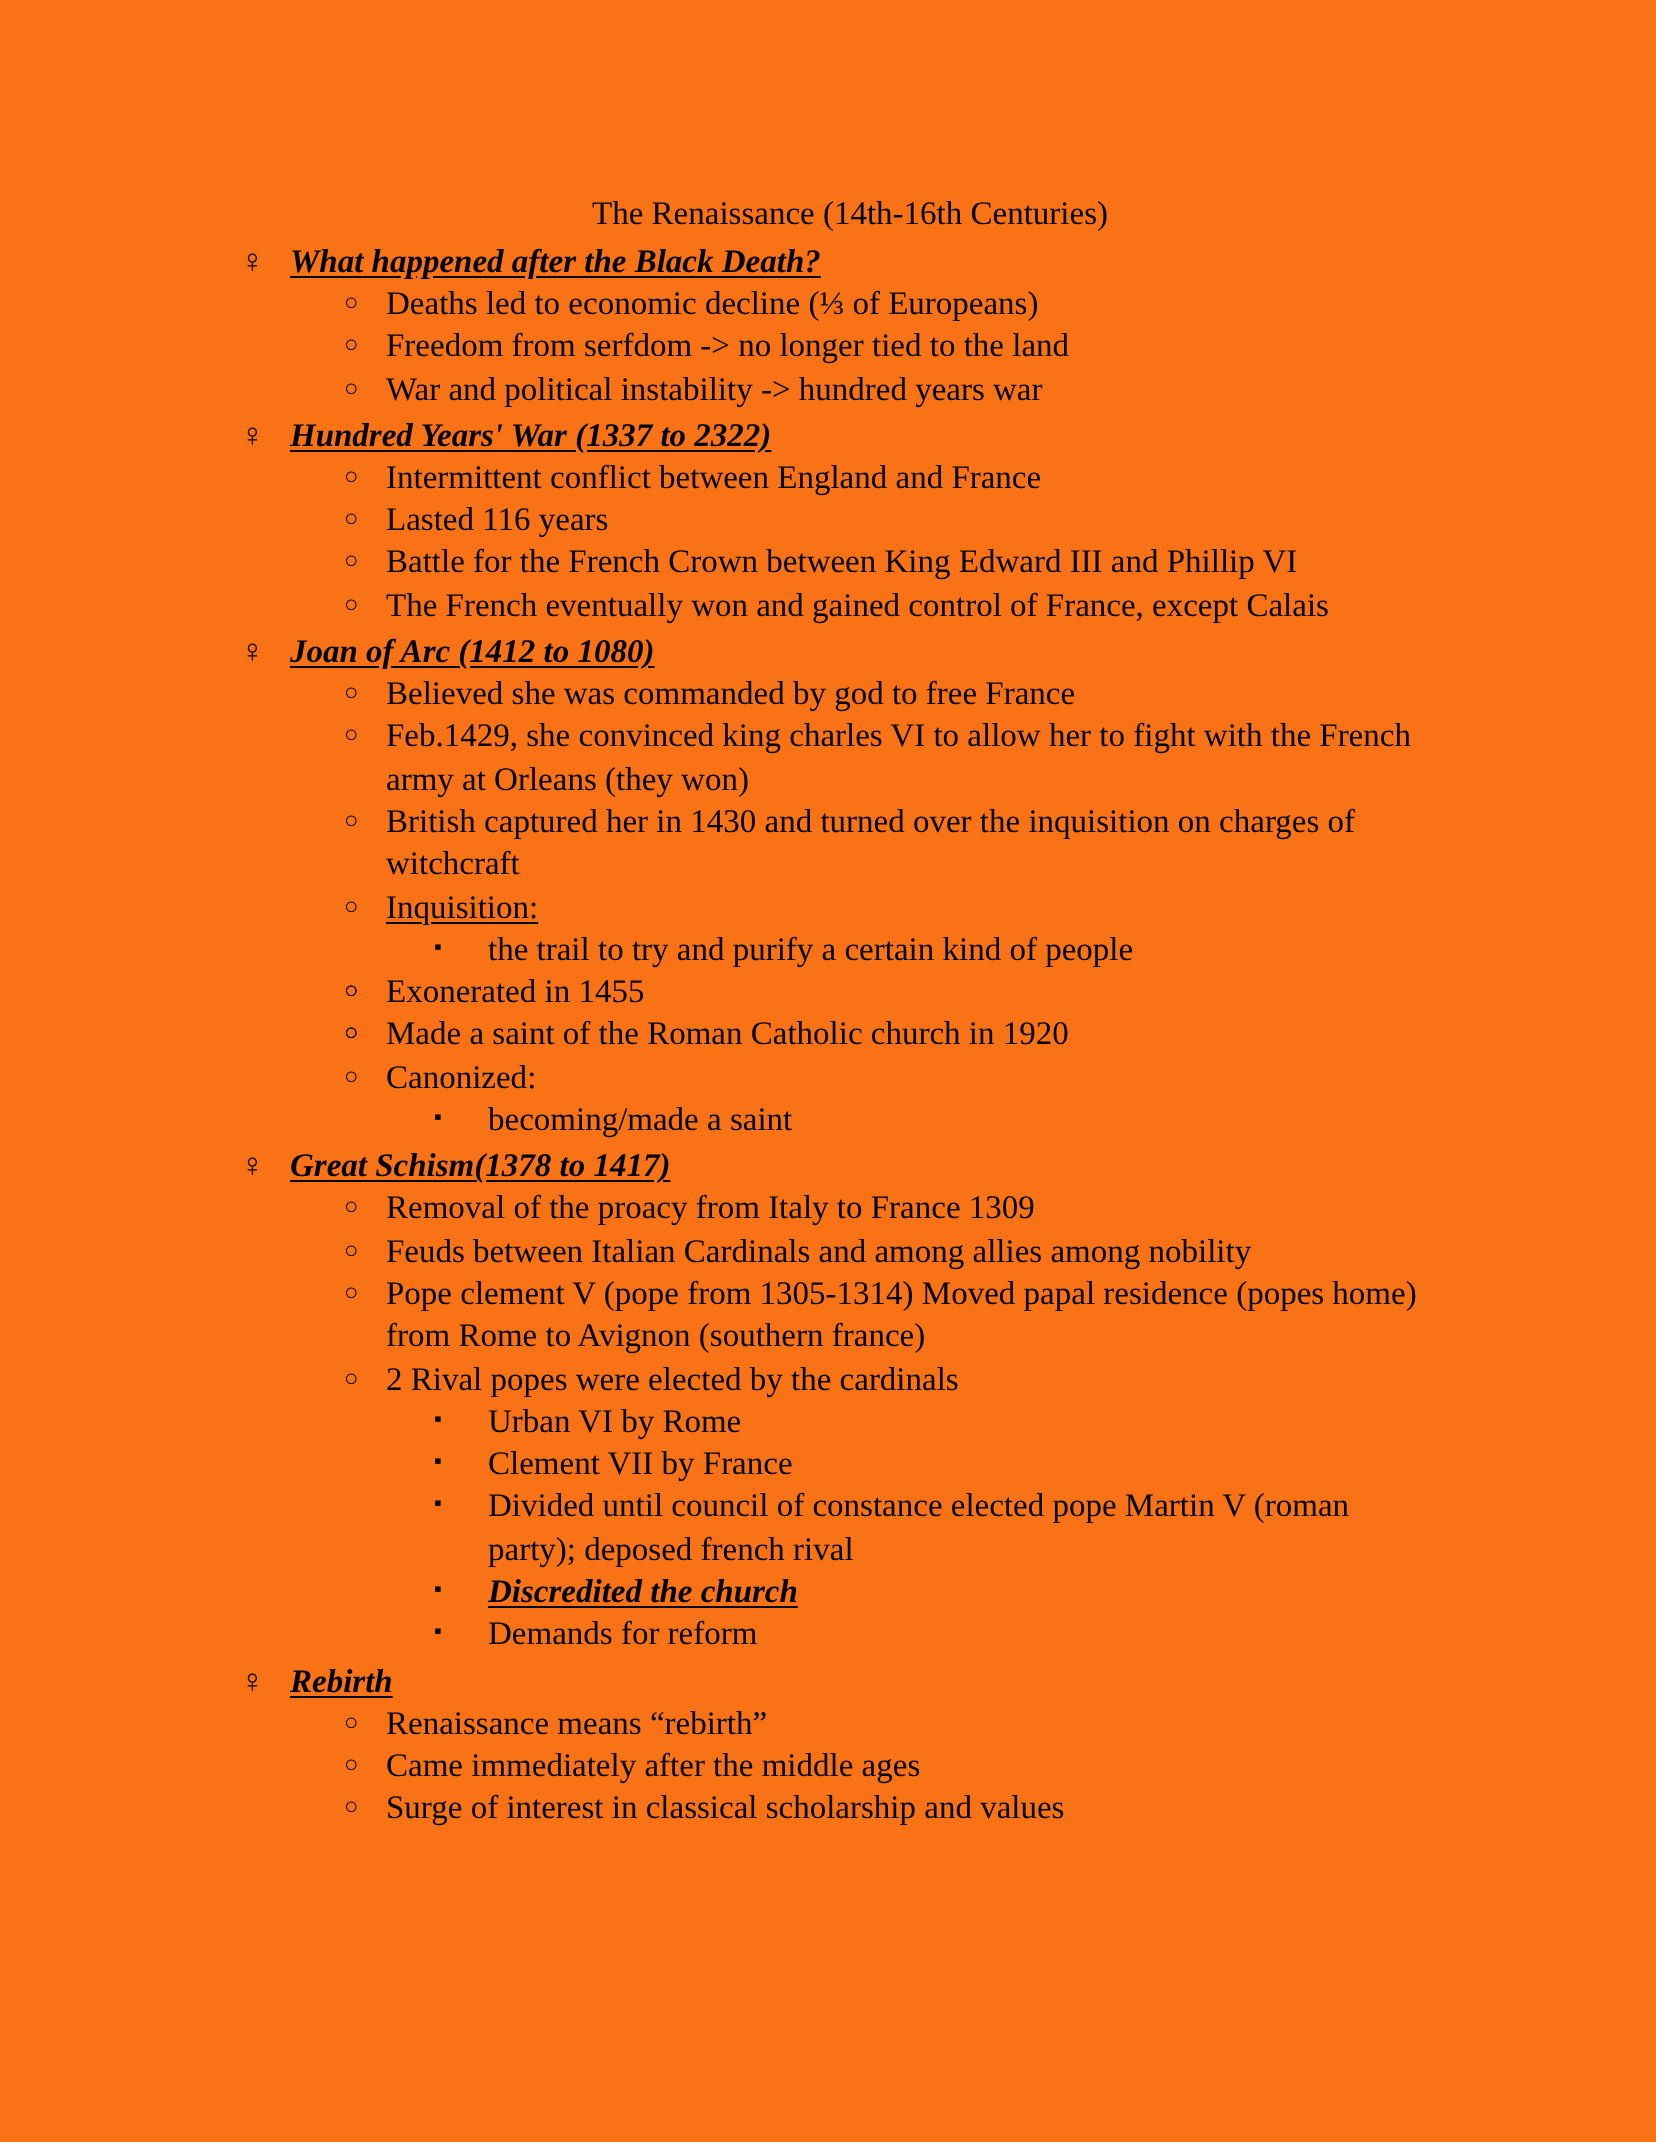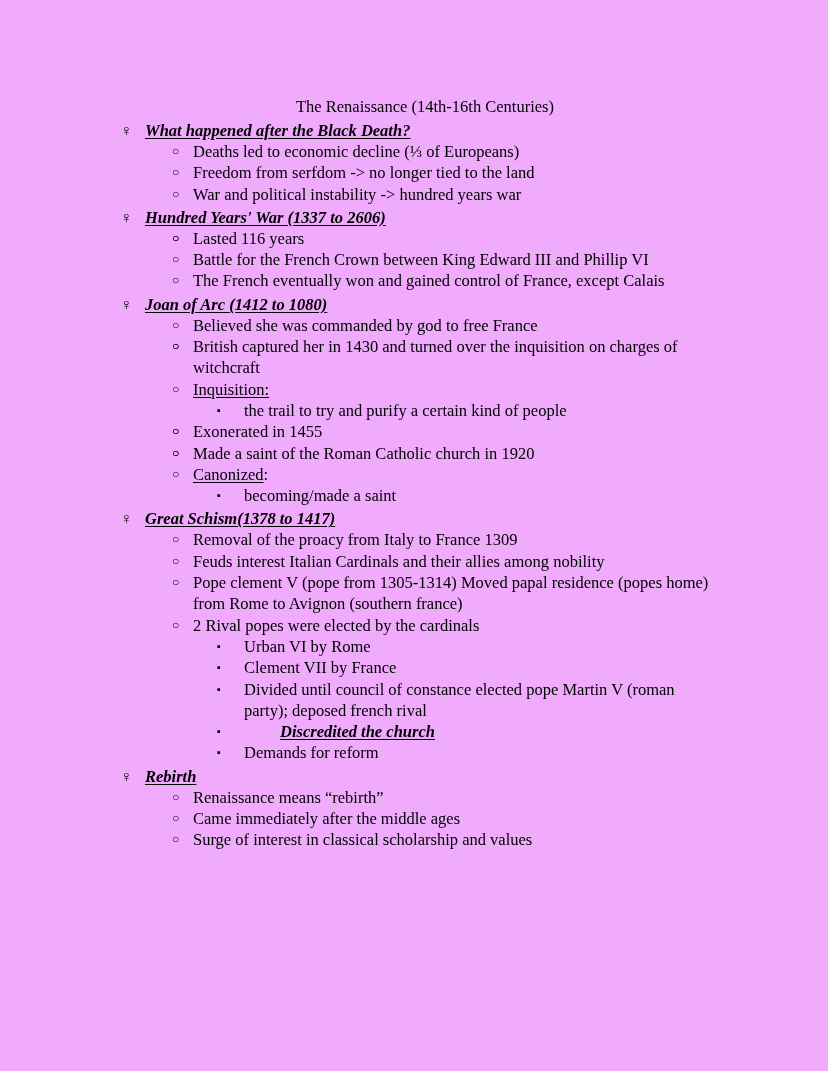--- a/index.html
+++ b/index.html
@@ -16,21 +16,21 @@
     color: #000000;
     -webkit-font-smoothing: antialiased;
   }
 
   .page {
     position: absolute;
     left: 0;
     top: 0;
     width: 828px;
     height: 1071px;
-    background: #f0abfc;
+    background: #f97316;
     overflow: hidden;
   }
 
   
   .doc-body {
     position: absolute;
     left: 110px;
     top: 96px;
     width: 608px;
   }
@@ -111,30 +111,28 @@
   .txt {
     display: inline;
   }
 
   
   .u-full {
     text-decoration: underline;
     text-underline-offset: 2px;
   }
   .u-word {
-    text-decoration: underline;
     text-underline-offset: 2px;
     margin-top: 11px;
   }
   .biu {
     font-weight: bold;
     font-style: italic;
     text-decoration: underline;
     text-underline-offset: 2px;
-    margin-left: 36px;
   }
 
   .venus {
     font-size: 17px;
     line-height: 21px;
   }
 </style>
 </head>
 <body>
 
@@ -143,45 +141,45 @@
 
     <div class="doc-title">The Renaissance (14th-16th Centuries)</div>
 
     <div id="outline-root">
         <div class="lvl0"><span class="marker venus">♀</span><span class="head-text">What happened after the Black Death?</span></div>
         <ul class="items">
           <li class="lvl1"><span class="marker">○</span><span class="txt ">Deaths led to economic decline (⅓ of Europeans)</span></li>
           <li class="lvl1"><span class="marker">○</span><span class="txt ">Freedom from serfdom -&gt; no longer tied to the land</span></li>
           <li class="lvl1"><span class="marker">○</span><span class="txt ">War and political instability -&gt; hundred years war</span></li>
         </ul>
-        <div class="lvl0"><span class="marker venus">♀</span><span class="head-text">Hundred Years' War (1337 to 2606)</span></div>
+        <div class="lvl0"><span class="marker venus">♀</span><span class="head-text">Hundred Years' War (1337 to 2322)</span></div>
         <ul class="items">
-          <li class="lvl1"><span class="marker">○</span></li>
+          <li class="lvl1"><span class="marker">○</span><span class="txt ">Intermittent conflict between England and France</span></li>
           <li class="lvl1"><span class="marker">○</span><span class="txt ">Lasted 116 years</span></li>
           <li class="lvl1"><span class="marker">○</span><span class="txt ">Battle for the French Crown between King Edward III and Phillip VI</span></li>
           <li class="lvl1"><span class="marker">○</span><span class="txt ">The French eventually won and gained control of France, except Calais</span></li>
         </ul>
         <div class="lvl0"><span class="marker venus">♀</span><span class="head-text">Joan of Arc (1412 to 1080)</span></div>
         <ul class="items">
           <li class="lvl1"><span class="marker">○</span><span class="txt ">Believed she was commanded by god to free France</span></li>
-          <li class="lvl1"><span class="marker">○</span></li>
+          <li class="lvl1"><span class="marker">○</span><span class="txt ">Feb.1429, she convinced king charles VI to allow her to fight with the French army at Orleans (they won)</span></li>
           <li class="lvl1"><span class="marker">○</span><span class="txt ">British captured her in 1430 and turned over the inquisition on charges of witchcraft</span></li>
           <li class="lvl1"><span class="marker">○</span><span class="txt u-full">Inquisition:</span></li>
           <li class="lvl2"><span class="marker">▪</span><span class="txt ">the trail to try and purify a certain kind of people</span></li>
           <li class="lvl1"><span class="marker">○</span></li>
           <li class="lvl1"><span class="marker">○</span><span class="txt ">Exonerated in 1455</span></li>
           <li class="lvl1"><span class="marker">○</span></li>
           <li class="lvl1"><span class="marker">○</span><span class="txt ">Made a saint of the Roman Catholic church in 1920</span></li>
           <li class="lvl1"><span class="marker">○</span><span class="txt u-word">Canonized</span><span>:</span></li>
           <li class="lvl2"><span class="marker">▪</span><span class="txt ">becoming/made a saint</span></li>
         </ul>
         <div class="lvl0"><span class="marker venus">♀</span><span class="head-text">Great Schism(1378 to 1417)</span></div>
         <ul class="items">
           <li class="lvl1"><span class="marker">○</span><span class="txt ">Removal of the proacy from Italy to France 1309</span></li>
-          <li class="lvl1"><span class="marker">○</span><span class="txt ">Feuds interest Italian Cardinals and their allies among nobility</span></li>
+          <li class="lvl1"><span class="marker">○</span><span class="txt ">Feuds between Italian Cardinals and among allies among nobility</span></li>
           <li class="lvl1"><span class="marker">○</span><span class="txt ">Pope clement V (pope from 1305-1314) Moved papal residence (popes home) from Rome to Avignon (southern france)</span></li>
           <li class="lvl1"><span class="marker">○</span><span class="txt ">2 Rival popes were elected by the cardinals</span></li>
           <li class="lvl2"><span class="marker">▪</span><span class="txt ">Urban VI by Rome</span></li>
           <li class="lvl2"><span class="marker">▪</span><span class="txt ">Clement VII by France</span></li>
           <li class="lvl2"><span class="marker">▪</span><span class="txt ">Divided until council of constance elected pope Martin V (roman party); deposed french rival</span></li>
           <li class="lvl2"><span class="marker">▪</span><span class="txt biu">Discredited the church</span></li>
           <li class="lvl2"><span class="marker">▪</span><span class="txt ">Demands for reform</span></li>
         </ul>
         <div class="lvl0"><span class="marker venus">♀</span><span class="head-text">Rebirth</span></div>
         <ul class="items">

